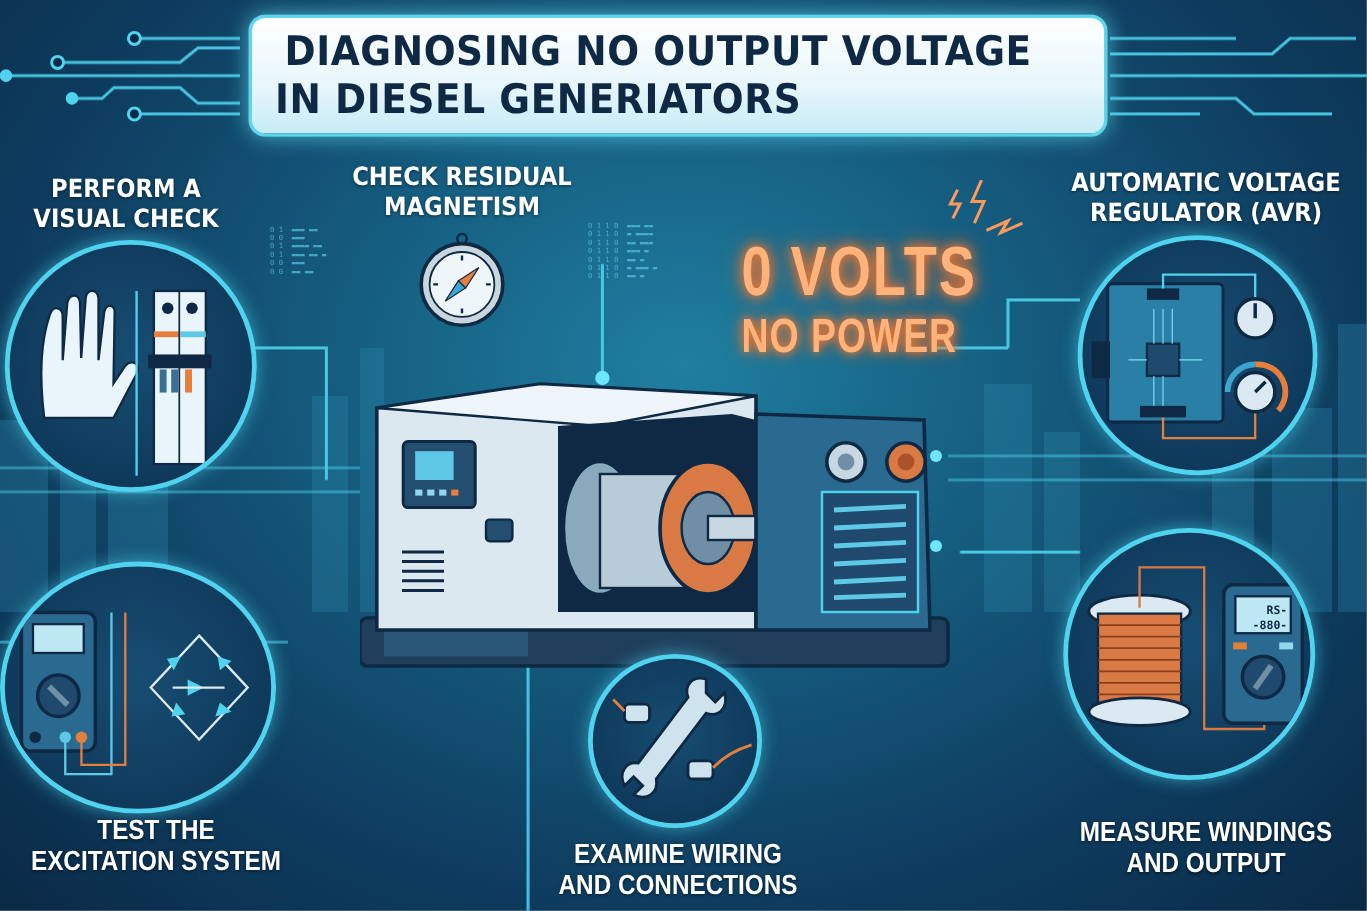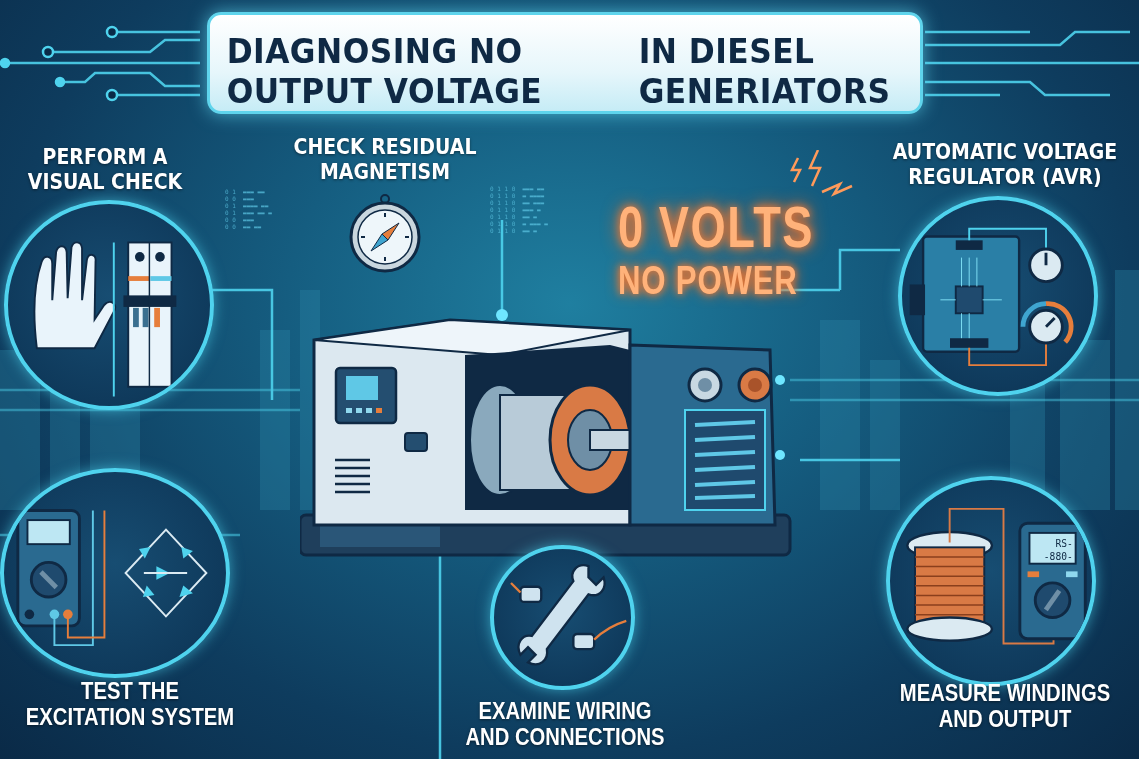--- a/index.html
+++ b/index.html
@@ -10,21 +10,21 @@
     background: radial-gradient(ellipse at 50% 40%, #1f7fa0 0%, #155d80 35%, #0e3c5e 70%, #0a2a47 100%);
     color: #fff;
   }
   .skyline { position: absolute; left: 0; right: 0; top: 230px; height: 280px; opacity: 0.35; }
   .circuit-layer { position: absolute; inset: 0; pointer-events: none; }
   .title-box {
     position: absolute; left: 207px; top: 12px; width: 716px; height: 102px;
     background: linear-gradient(180deg, #ffffff 0%, #e6f6fb 60%, #c6ecf6 100%);
     border: 3px solid #5fd4ec; border-radius: 14px;
     box-shadow: 0 0 18px rgba(95,212,236,0.7);
-    display: flex; flex-direction: row; align-items: flex-end; justify-content: center;
+    display: flex; flex-direction: column; align-items: flex-start; justify-content: center;
   }
   .title-line {
     font-family: "DejaVu Sans", sans-serif; font-weight: bold;
     color: #0f2944; font-size: 34px; letter-spacing: 0.5px; line-height: 40px;
     transform: scaleX(0.92);
   }
   .label {
     position: absolute; text-align: center; font-weight: bold;
     color: #ffffff; text-shadow: 0 1px 3px rgba(0,0,0,0.5);
     font-family: "DejaVu Sans", sans-serif; font-size: 21px; line-height: 25px;
@@ -280,21 +280,21 @@
     <rect x="84" y="90" width="22" height="16" rx="4" fill="#cfe3ef" stroke="#0f2944" stroke-width="2.5"></rect>
     <path d="M18 36 L28 46" stroke="#e67e3c" stroke-width="2.5"></path>
     <path d="M106 96 Q120 82 140 76" stroke="#e67e3c" stroke-width="2.5" fill="none"></path>
   </svg>
 </div>
 <div class="label condensed" style="left:430px;top:698px;width:270px;">
   <div>EXAMINE WIRING</div>
   <div>AND CONNECTIONS</div>
 </div>
 
-<div class="circle" style="left:886px;top:476px;width:210px;height:210px;">
+<div class="circle" style="left:886px;top:440px;width:210px;height:210px;font-weight:bold;">
   <svg viewBox="0 0 210 210">
     <ellipse cx="62" cy="68" rx="44" ry="14" fill="#dbeaf2" stroke="#0f2944" stroke-width="2.5"></ellipse>
     <rect x="26" y="70" width="72" height="85" fill="#d97a45" stroke="#0f2944" stroke-width="2"></rect>
     <g stroke="#8a3f1c" stroke-width="1.5">
         <line x1="26" y1="80" x2="98" y2="80"></line>
         <line x1="26" y1="90" x2="98" y2="90"></line>
         <line x1="26" y1="100" x2="98" y2="100"></line>
         <line x1="26" y1="110" x2="98" y2="110"></line>
         <line x1="26" y1="120" x2="98" y2="120"></line>
         <line x1="26" y1="130" x2="98" y2="130"></line>

